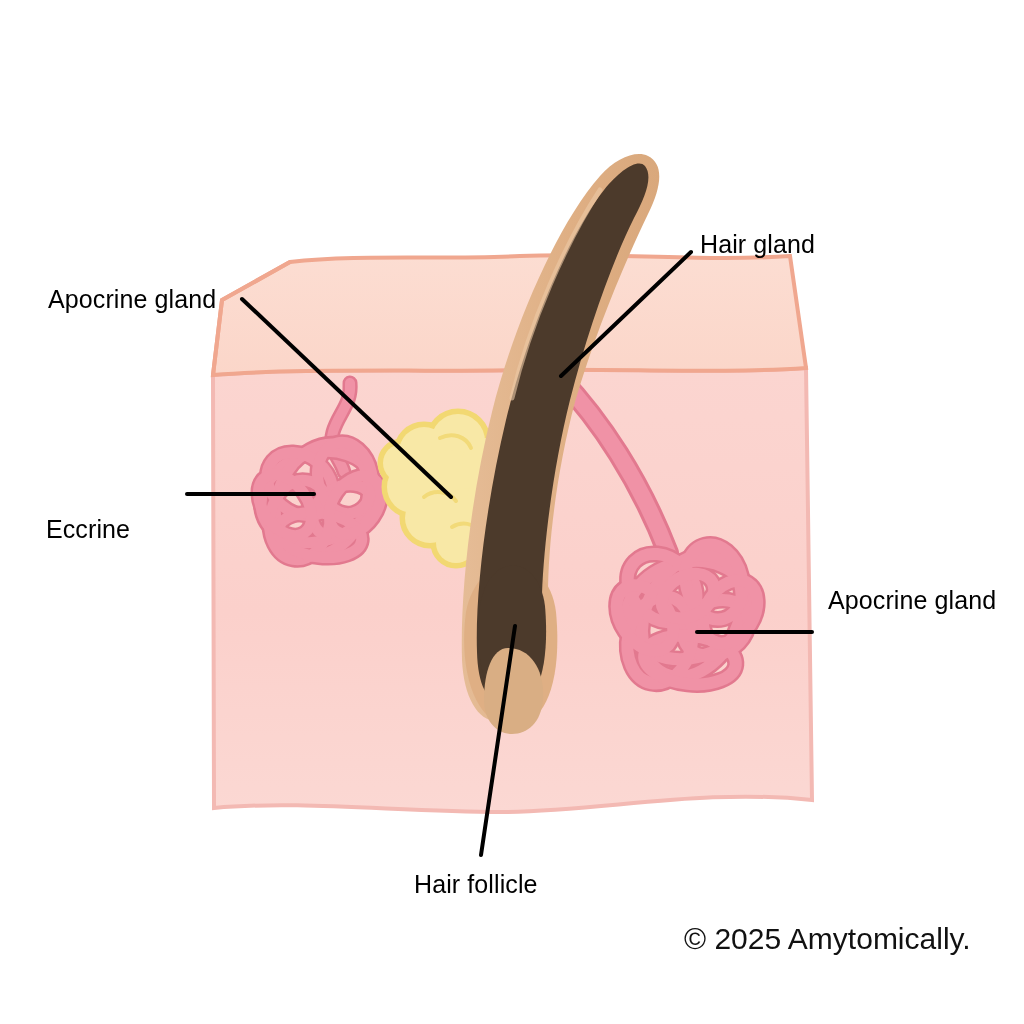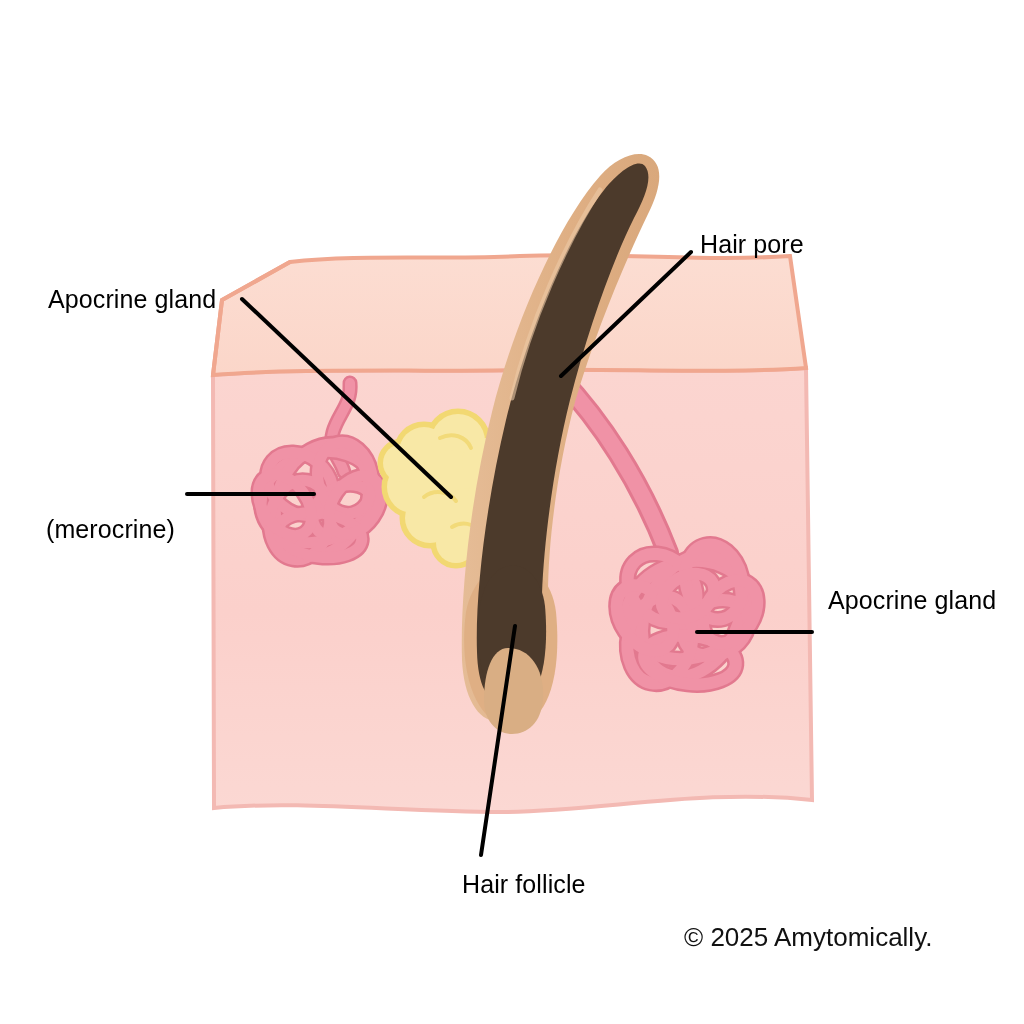--- a/index.html
+++ b/index.html
@@ -32,21 +32,21 @@
     color: #000000;
     font-size: 25px;
     line-height: 33px;
     white-space: pre;
     font-family: "Liberation Sans", sans-serif;
     letter-spacing: 0.1px;
   }
   .credit {
     position: absolute;
     color: #111111;
-    font-size: 26px;
+    font-size: 30px;
     font-family: "Liberation Sans", sans-serif;
     white-space: pre;
   }
 </style>
 </head>
 <body>
 
 <div id="stage">
 
   <svg class="diagram" viewBox="0 0 1024 1024" xmlns="http://www.w3.org/2000/svg">
@@ -242,24 +242,24 @@
       <line x1="187" y1="494" x2="314" y2="494"></line>
       <line x1="691" y1="252" x2="561" y2="376"></line>
       <line x1="812" y1="632" x2="697" y2="632"></line>
       <line x1="481" y1="855" x2="515" y2="626"></line>
     </g>
   </svg>
 
   <div class="lbl" style="left:48px; top:283px;">Apocrine gland</div>
 
   <div class="lbl" style="left:46px; top:447px;">
-    <div>(merocrine)</div>
+    <div>Eccrine</div>
   </div>
 
-  <div class="lbl" style="left:700px; top:228px;">Hair pore</div>
+  <div class="lbl" style="left:700px; top:228px;">Hair gland</div>
 
   <div class="lbl" style="left:828px; top:584px;">Apocrine gland</div>
 
-  <div class="lbl" style="left:414px; top:868px;margin-left:48px;">Hair follicle</div>
+  <div class="lbl" style="left:414px; top:868px;">Hair follicle</div>
 
   <div class="credit" style="left:684px; top:922px;">© 2025 Amytomically.</div>
 
 </div>
 
 </body></html>

